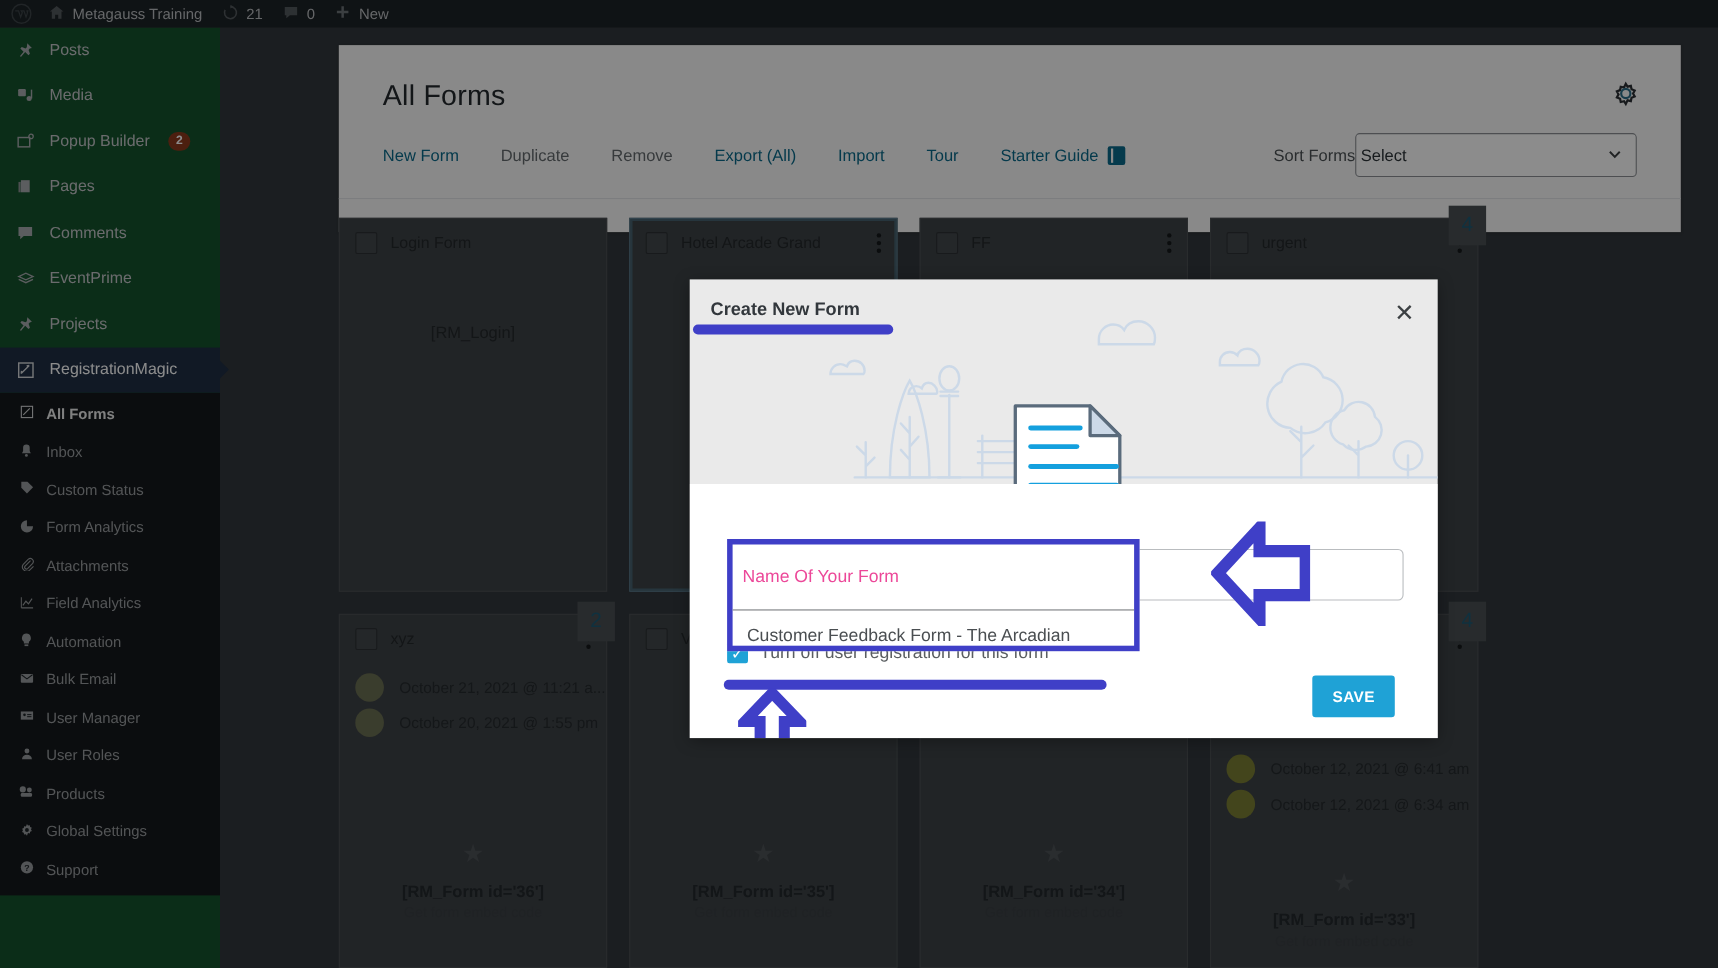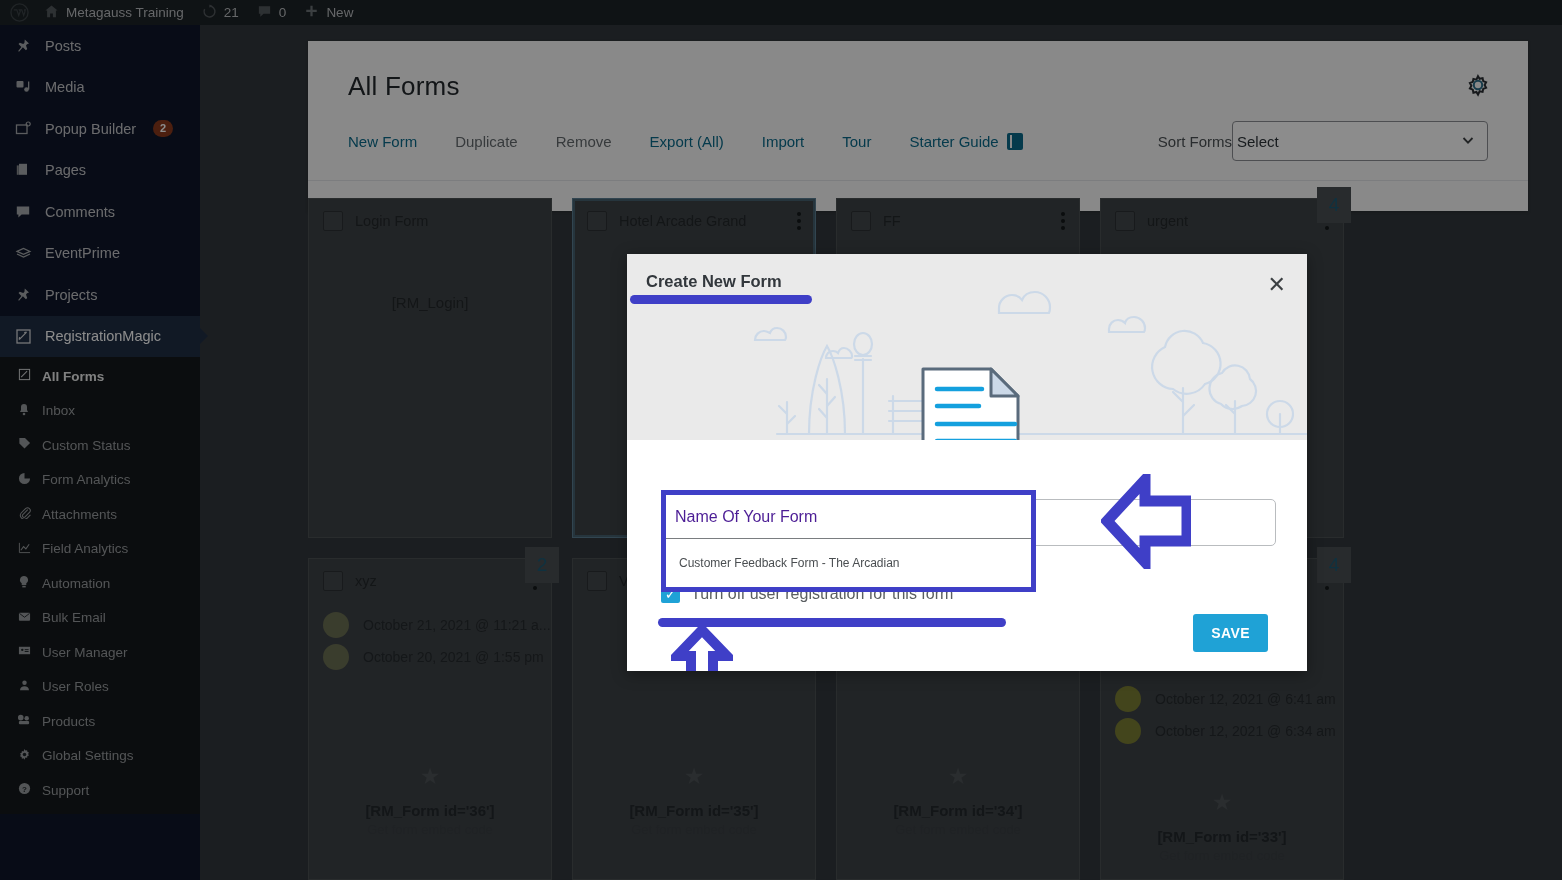--- a/index.html
+++ b/index.html
@@ -18,21 +18,21 @@
     z-index: 40;
   }
   .ab-item { display:flex; align-items:center; gap:7px; height:25px; padding:0 9px; color:#b9bcbf; font-size:13.5px; white-space:nowrap; }
   .ab-item.first { padding-left:10px; padding-right:6px; }
   .ab-icon { display:inline-block; line-height:1; }
   .wp-logo svg { display:block; }
 
   
   .sidebar {
     position:absolute; top:25px; left:0; width:200px; height:855px;
-    background:#0f172a; z-index:30;
+    background:#14532d; z-index:30;
   }
   .menu-item {
     display:flex; align-items:center; height:41.5px; padding-left:12px; gap:11px;
     color:#c3c4c7; font-size:14.5px; position:relative;
   }
   .menu-item .mi-ico { width:22px; text-align:center; font-size:15px; color:#a7aaad; display:flex; align-items:center; justify-content:center; }
   .menu-item.active { background:#1f2e44; color:#fff; }
   .menu-item.active::after {
     content:''; position:absolute; right:-8px; top:50%; margin-top:-8px;
     border-top:8px solid transparent; border-bottom:8px solid transparent; border-left:8px solid #1f2e44;
@@ -119,24 +119,24 @@
   .modal-close { position:absolute; right:21px; top:20px; font-size:22px; color:#3c4043; line-height:1; cursor:pointer; }
   .illus { position:absolute; left:0; top:30px; width:680px; height:160px; }
   .modal-white { position:absolute; left:0; top:186px; width:680px; height:231px; background:#fff; }
 
   .field-row { position:absolute; left:34px; top:236px; width:615px; height:62px; }
   .ac-box {
     position:absolute; left:0; top:0; width:375px; height:102px; background:#fff;
     border:5px solid #3f3fc7; z-index:3;
   }
   .ac-input {
-    height:44px; display:flex; align-items:center; padding-left:9px;
-    border-bottom:1px solid #7a7d80; color:#4c1d95; font-size:16px;
-  }
-  .ac-suggest { height:48px; display:flex; align-items:center; padding-left:13px; color:#4a4e51; font-size:12px; }
+    height:60px; display:flex; align-items:center; padding-left:9px;
+    border-bottom:1px solid #7a7d80; color:#ec4899; font-size:16px;
+  }
+  .ac-suggest { height:48px; display:flex; align-items:center; padding-left:13px; color:#4a4e51; font-size:16px; }
   .plain-input {
     position:absolute; left:16px; top:9px; width:599px; height:47px;
     border:1px solid #b9bcbf; border-radius:5px; background:#fff; z-index:1;
   }
   .big-arrow { position:absolute; left:440px; top:-16px; z-index:4; }
 
   .check-row { position:absolute; left:34px; top:330px; display:flex; align-items:center; gap:11px; }
   .check-box {
     width:19px; height:19px; background:#1fa2d6; border-radius:2px;
     display:flex; align-items:center; justify-content:center; color:#fff; font-size:14px; line-height:1;

